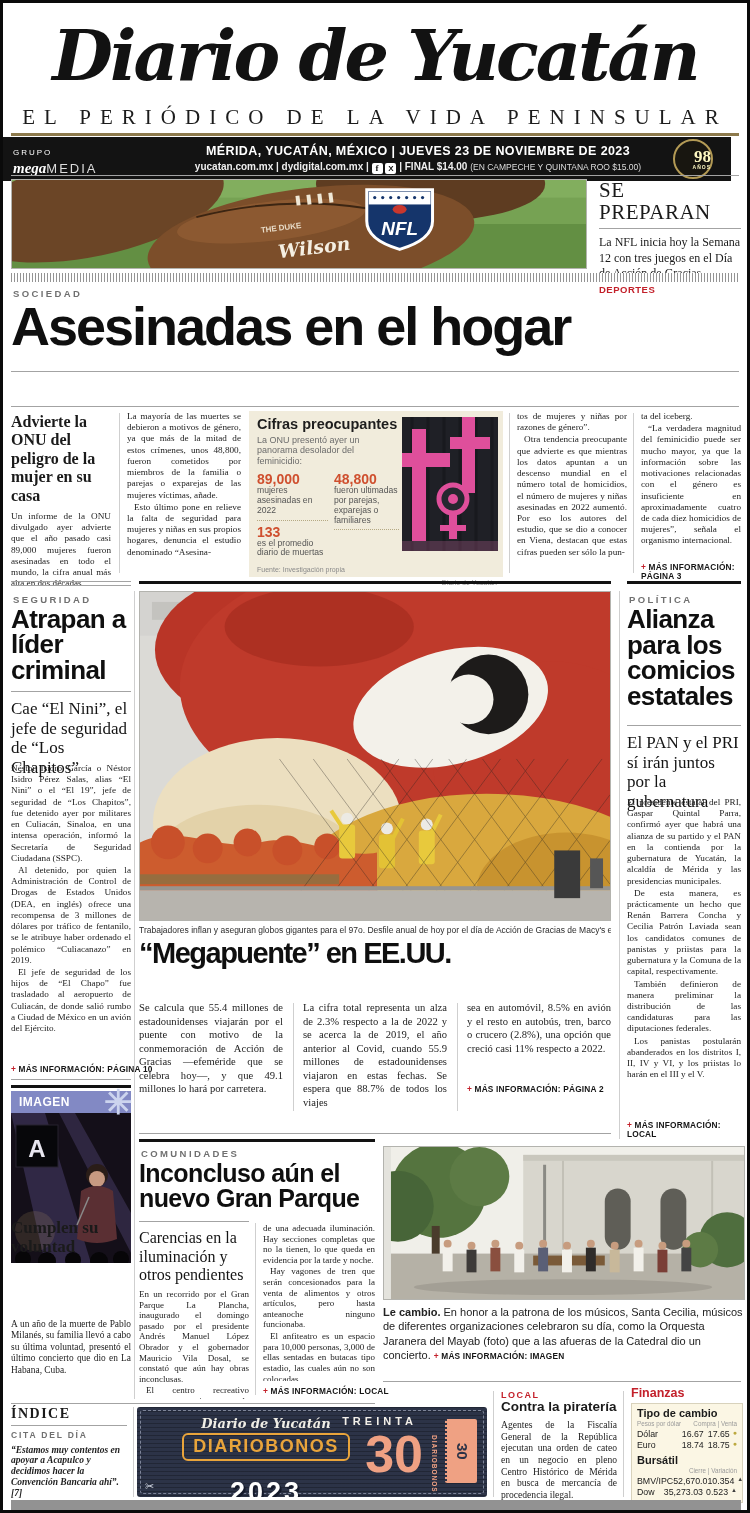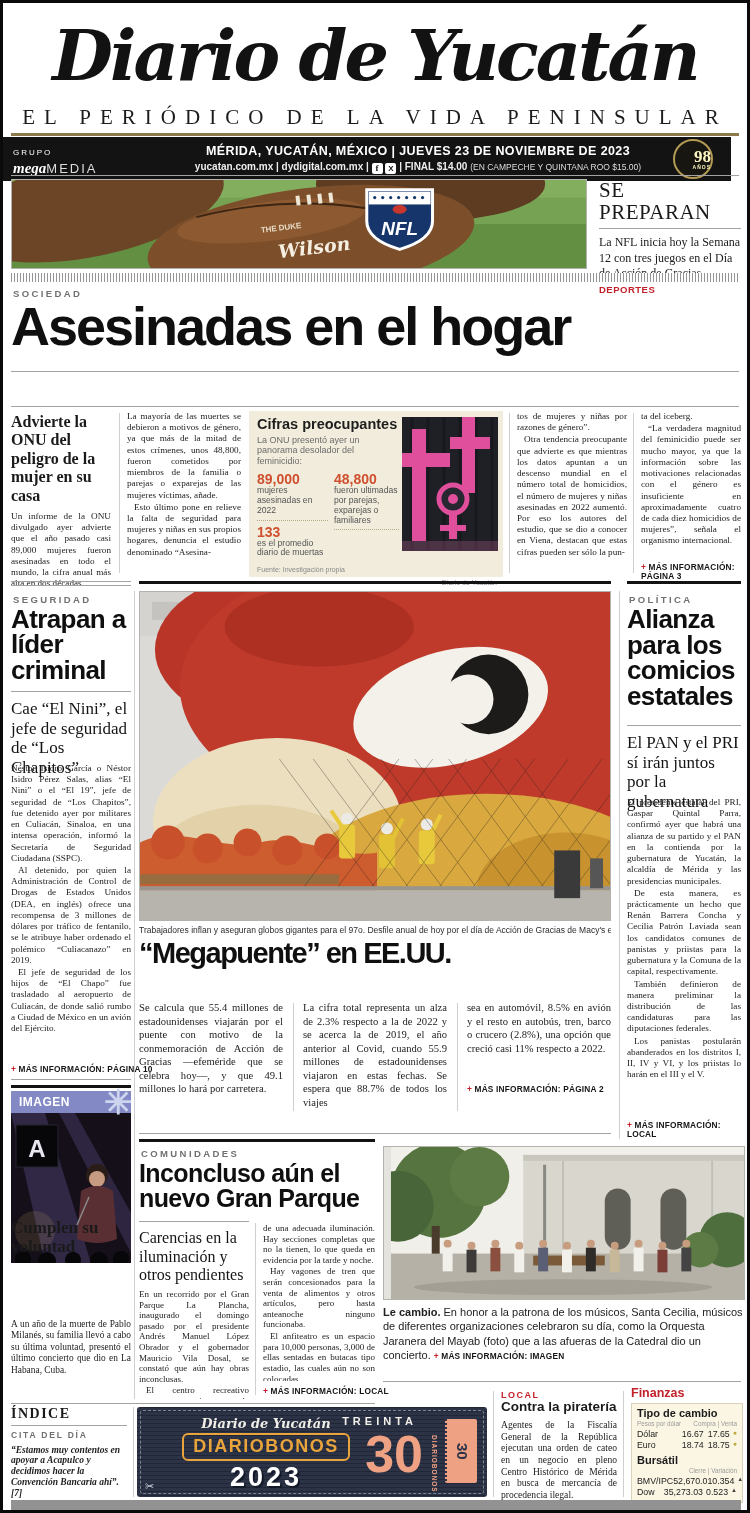--- a/index.html
+++ b/index.html
@@ -459,21 +459,21 @@
     <div class="k" style="font-size:8.5px;letter-spacing:1.8px">CITA DEL DÍA</div>
     <div class="quote" style="margin-top:5px">“Estamos muy contentos en apoyar a Acapulco y decidimos hacer la Convención Bancaria ahí”. [7]</div>
     <div class="attr" style="margin-top:3px">Julio Carranza, presidente de los banqueros de México</div>
   </div>
 
   <div class="a ad" style="left:134px;top:1404px;width:350px;height:90px">
     <div class="ad-inner"></div>
     <div class="a" style="left:24px;top:10px;width:210px;text-align:center">
       <div class="ad-brand">Diario de Yucatán</div>
       <div style="margin-top:3px"><span class="ad-title">DIARIOBONOS</span></div>
-      <div class="ad-year" style="margin-top:3px">2023</div>
+      <div class="ad-year" style="margin-top:18px">2023</div>
     </div>
     <div class="a ad-word" style="right:70px;top:9px">TREINTA</div>
     <div class="a ad-num" style="right:64px;top:24px">30</div>
     <div class="a ad-vert" style="right:50px;top:28px;height:52px">DIARIOBONOS</div>
     <div class="a ad-stamp" style="right:10px;top:12px;width:30px;height:64px">
       <span>30</span>
     </div>
     <div class="a scissors" style="left:8px;bottom:4px">✂</div>
   </div>
 

